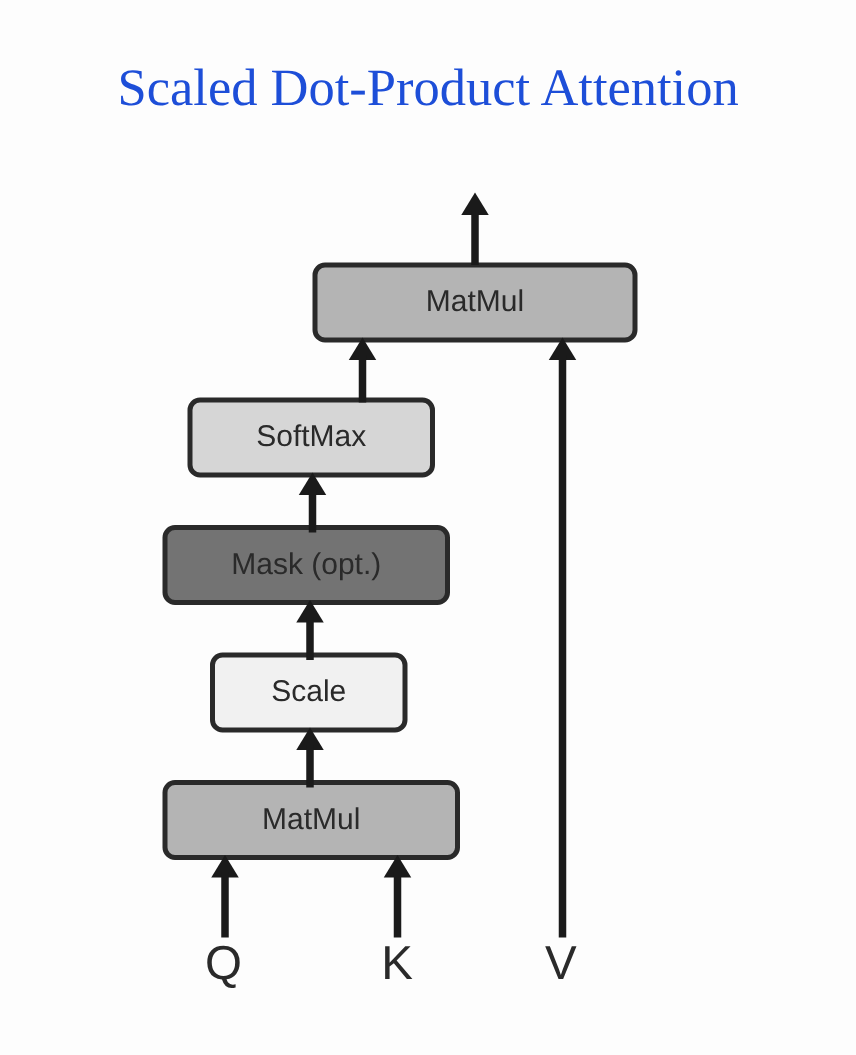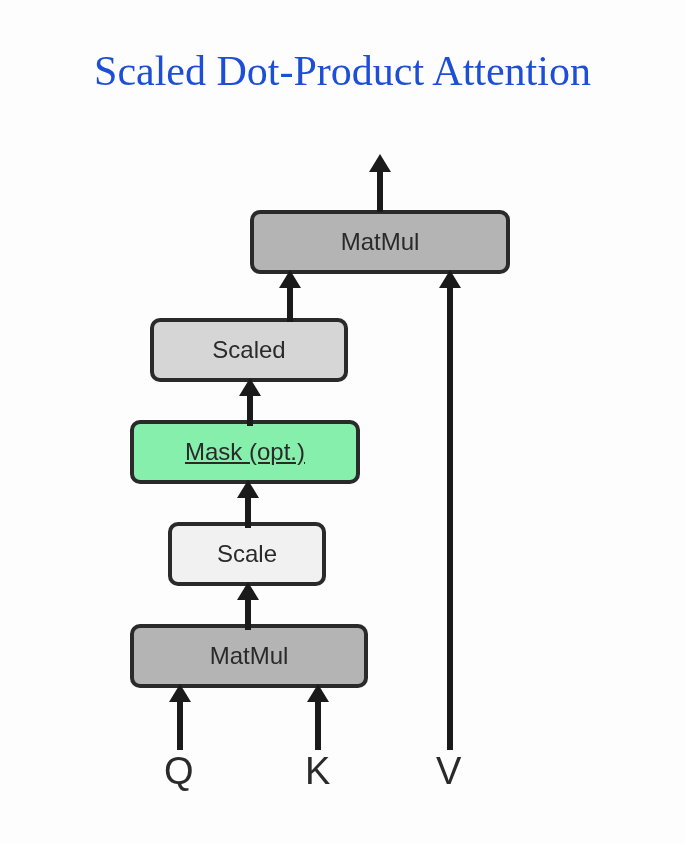--- a/index.html
+++ b/index.html
@@ -41,22 +41,21 @@
       color: #2a2a2a;
       box-sizing: border-box;
     }
     .gray-dark {
       background: #b4b4b4;
     }
     .gray-mid {
       background: #d6d6d6;
     }
     .gray-light {
-      background: #86efac;
-      text-decoration: underline;
+      background: #737373;
     }
     .gray-lighter {
       background: #f1f1f1;
     }
     .input-label {
       position: absolute;
       font-family: Helvetica, Arial, sans-serif;
       font-size: 38px;
       color: #2a2a2a;
     }
@@ -88,21 +87,21 @@
 
 <div class="title">Scaled Dot-Product Attention</div>
 
 <div class="diagram">
 
   <div class="block gray-dark" style="left:250px; top:70px; width:260px; height:64px;">
     <span>MatMul</span>
   </div>
 
   <div class="block gray-mid" style="left:150px; top:178px; width:198px; height:64px;">
-    <span>Scaled</span>
+    <span>SoftMax</span>
   </div>
 
   <div class="block gray-light" style="left:130px; top:280px; width:230px; height:64px;">
     <span>Mask (opt.)</span>
   </div>
 
   <div class="block gray-lighter" style="left:168px; top:382px; width:158px; height:64px;">
     <span>Scale</span>
   </div>
 

